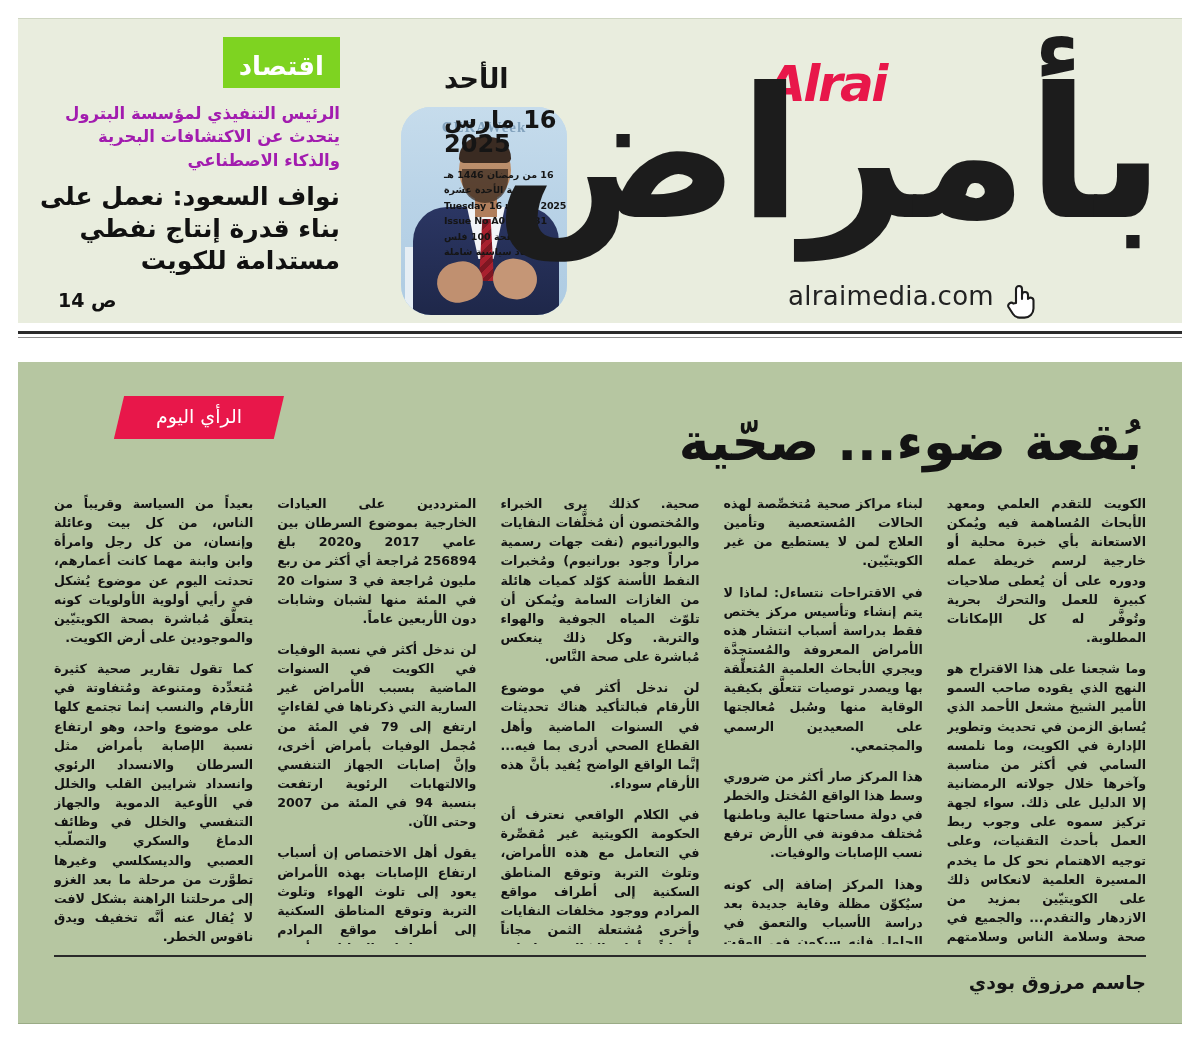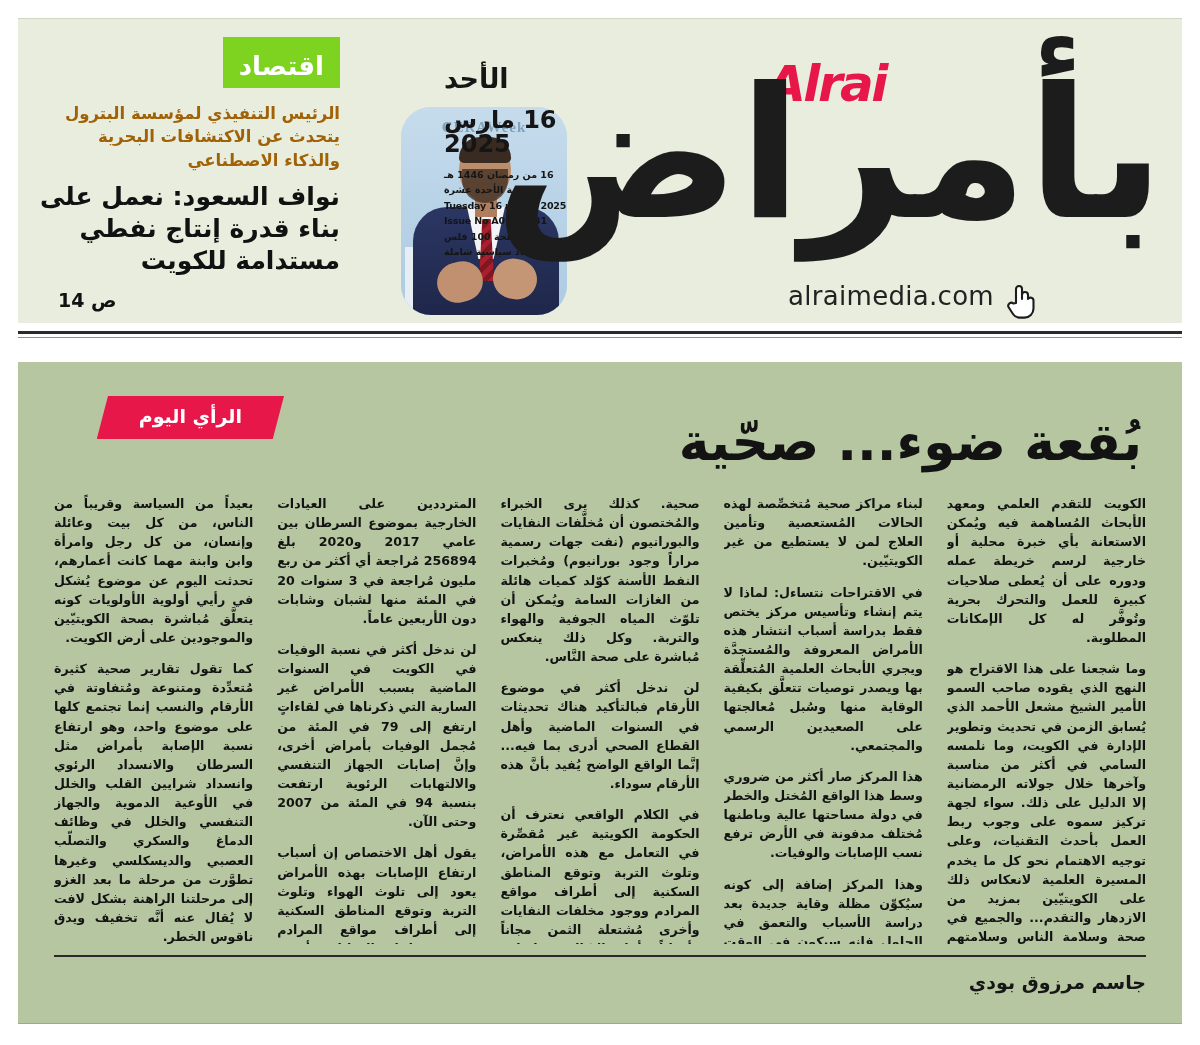--- a/index.html
+++ b/index.html
@@ -30,21 +30,21 @@
   
   .teaser{
     position:absolute;right:842px;top:18px;width:300px;text-align:right;
   }
   .kicker{
     display:inline-block;background:#7ed321;color:#ffffff;
     font-size:26px;font-weight:700;line-height:1;
     padding:16px 16px 9px 16px;letter-spacing:-0.5px;
   }
   .teaser-sub{
-    margin-top:14px;font-size:16.5px;font-weight:700;color:#a16207;
+    margin-top:14px;font-size:16.5px;font-weight:700;color:#a21caf;
     line-height:1.42;letter-spacing:-0.2px;
   }
   .teaser-head{
     margin-top:9px;font-size:25px;font-weight:700;color:#111;
     line-height:1.28;letter-spacing:-0.6px;
   }
   .teaser-page{
     margin-top:12px;font-size:19px;font-weight:700;color:#111;
     text-align:left;padding-left:18px;
   }
@@ -140,21 +140,21 @@
 
   
   .article{
     position:absolute;left:18px;top:362px;width:1164px;height:662px;
     background:#b6c6a1;box-sizing:border-box;
     border-bottom:1px solid #9aab86;
   }
   .op-banner{
     position:absolute;right:898px;top:34px;
     background:#e8174a;color:#fff;
-    font-size:19px;font-weight:700;line-height:1;
+    font-size:19px;font-weight:400;line-height:1;
     padding:11px 42px 13px 42px;
     clip-path:polygon(6% 0,100% 0,94% 100%,0% 100%);
     letter-spacing:-.3px;
   }
   .op-title{
     position:absolute;right:40px;top:16px;width:700px;text-align:right;
     font-size:52px;font-weight:700;color:#131313;line-height:1.12;
     letter-spacing:-2px;white-space:nowrap;
   }
 

